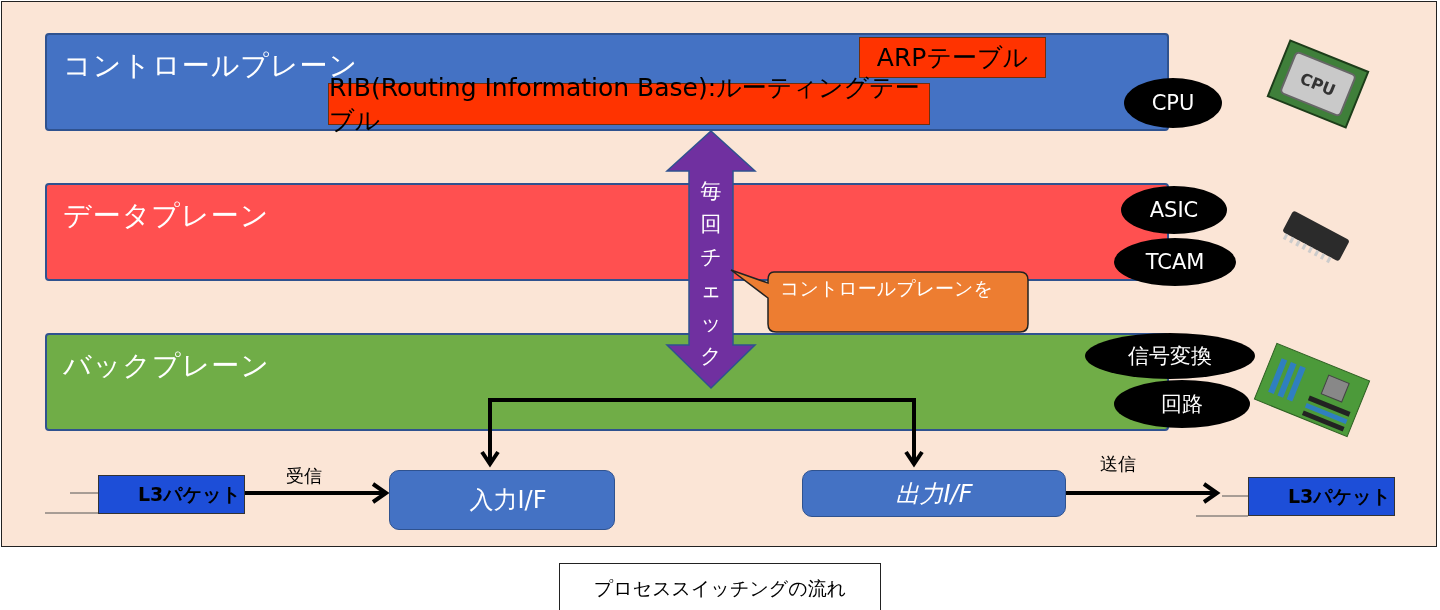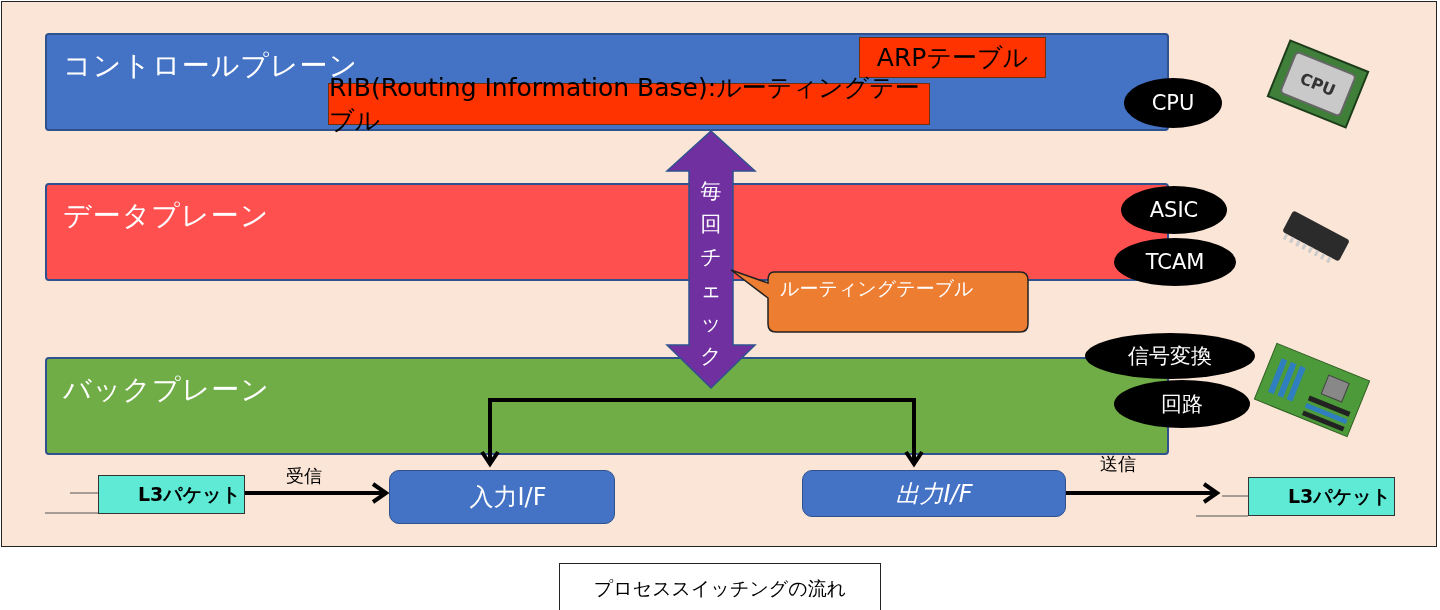--- a/index.html
+++ b/index.html
@@ -2,25 +2,25 @@
 <html><head>
 <meta charset="utf-8">
 <style>
   html,body{margin:0;padding:0;background:#fff;}
   body{width:1440px;height:610px;position:relative;overflow:hidden;font-family:"DejaVu Sans",sans-serif;}
   .frame{position:absolute;left:1px;top:1px;width:1436px;height:546px;background:#fbe5d6;border:1px solid #222;box-sizing:border-box;}
   .plane{position:absolute;left:45px;width:1124px;height:98px;border:2px solid #2f528f;border-radius:4px;box-sizing:border-box;}
   .plane-title{position:absolute;left:16px;top:12px;font-size:28px;color:#fff;letter-spacing:1px;}
   .control{top:33px;background:#4472c4;}
   .data{top:183px;background:#ff5050;}
-  .back{top:333px;background:#70ad47;margin-top:24px;}
+  .back{top:333px;background:#70ad47;}
   .redbox{position:absolute;background:#ff3300;color:#000000;border:1px solid #6e2f0f;box-sizing:border-box;display:flex;align-items:center;justify-content:center;font-size:25px;}
   .ellipse{position:absolute;background:#000;color:#fff;border-radius:50%;display:flex;align-items:center;justify-content:center;font-size:21px;}
   .ifbox{position:absolute;background:#4472c4;border:1px solid #2f528f;border-radius:10px;color:#fff;display:flex;align-items:center;justify-content:center;font-size:24px;box-sizing:border-box;}
-  .packet{position:absolute;background:#5eead4;border:1px solid #333;box-sizing:border-box;display:flex;align-items:center;justify-content:center;font-weight:bold;font-size:19px;color:#000;padding-left:36px;}
+  .packet{position:absolute;background:#1d4ed8;border:1px solid #333;box-sizing:border-box;display:flex;align-items:center;justify-content:center;font-weight:bold;font-size:19px;color:#000;padding-left:36px;}
   .lbl{position:absolute;font-size:18px;color:#000;}
   .callout-text{position:absolute;left:780px;top:276px;width:250px;font-size:19px;color:#fff;line-height:25px;}
   .vtext{position:absolute;left:696px;top:175px;width:30px;color:#fff;font-size:21px;line-height:33px;text-align:center;}
   .caption{position:absolute;left:559px;top:563px;width:322px;height:52px;border:1px solid #222;box-sizing:border-box;background:#fff;display:flex;align-items:center;justify-content:center;font-size:19px;color:#000;}
   svg.overlay{position:absolute;left:0;top:0;}
 </style>
 </head>
 <body>
 
 <div class="frame"></div>
@@ -101,23 +101,23 @@
 
 <div class="vtext">
   <div>毎</div>
   <div>回</div>
   <div>チ</div>
   <div>ェ</div>
   <div>ッ</div>
   <div>ク</div>
 </div>
 <div class="callout-text">
-  <div>ルーティングテーブル</div>
+  <div>コントロールプレーンを</div>
 </div>
 
 <div class="packet" style="left:98px;top:475px;width:147px;height:39px;">L3パケット</div>
 <div class="lbl" style="left:286px;top:464px;font-family:Liberation Mono, monospace;">受信</div>
-<div class="ifbox" style="left:389px;top:470px;width:226px;height:54px;padding-left:12px;">入力I/F</div>
+<div class="ifbox" style="left:389px;top:470px;width:226px;height:60px;padding-left:12px;">入力I/F</div>
 <div class="ifbox" style="left:802px;top:470px;width:264px;height:47px;font-style:italic;">出力I/F</div>
 <div class="lbl" style="left:1100px;top:452px;">送信</div>
 <div class="packet" style="left:1248px;top:477px;width:147px;height:39px;">L3パケット</div>
 
 <div class="caption">プロセススイッチングの流れ</div>
 
 </body></html>

